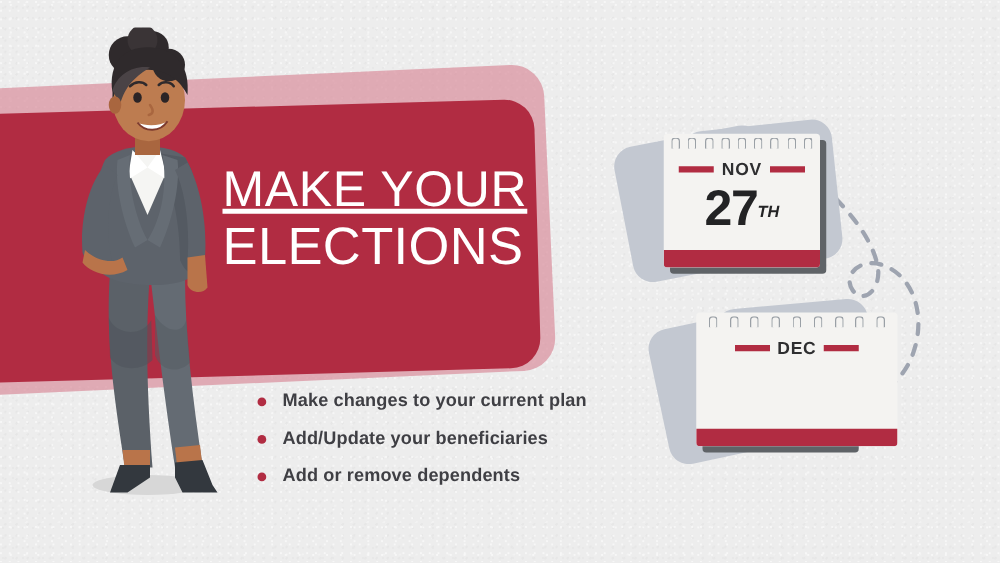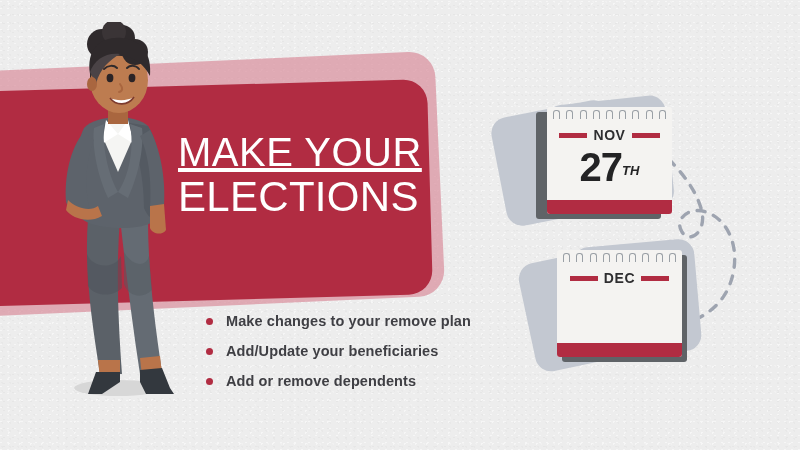--- a/index.html
+++ b/index.html
@@ -83,21 +83,21 @@
       <path d="M14 16 C 44 42, 66 66, 72 92 C 76 112, 60 124, 52 112
                C 44 100, 58 86, 76 92 C 100 100, 112 132, 100 164
                C 88 196, 52 210, 18 208" stroke="#9ea4b0" stroke-width="3.4" stroke-linecap="round" stroke-dasharray="8 9" fill="none"></path>
     </svg>
   </div>
 
   <div class="cal-group" style="left:498px;top:100px;width:175px;height:125px;">
     <div class="cal-backsq" style="left:0px;top:8px;width:120px;height:110px;transform:rotate(-11deg);"></div>
     <div class="cal-backsq" style="left:52px;top:0px;width:120px;height:112px;transform:rotate(-6deg);"></div>
     <div class="cal-shadow" style="left:38px;top:12px;width:125px;height:107px;"></div>
-    <div class="cal" style="left:33px;top:7px;width:125px;height:107px;margin-left:16px;">
+    <div class="cal" style="left:33px;top:7px;width:125px;height:107px;">
       <div class="rings">
         <span class="ring"></span>
         <span class="ring"></span>
         <span class="ring"></span>
         <span class="ring"></span>
         <span class="ring"></span>
         <span class="ring"></span>
         <span class="ring"></span>
         <span class="ring"></span>
         <span class="ring"></span>
@@ -111,21 +111,21 @@
         <span class="d-num">27</span><span class="d-sup">TH</span>
       </div>
       <div class="cal-footer" style="bottom:0;height:14px;"></div>
     </div>
   </div>
 
   <div class="cal-group" style="left:526px;top:243px;width:175px;height:125px;">
     <div class="cal-backsq" style="left:0px;top:10px;width:120px;height:110px;transform:rotate(-12deg);"></div>
     <div class="cal-backsq" style="left:50px;top:0px;width:122px;height:112px;transform:rotate(-5deg);"></div>
     <div class="cal-shadow" style="left:36px;top:12px;width:125px;height:107px;"></div>
-    <div class="cal" style="left:31px;top:7px;width:125px;height:107px;">
+    <div class="cal" style="left:31px;top:7px;width:125px;height:107px;padding-left:36px;">
       <div class="rings">
         <span class="ring"></span>
         <span class="ring"></span>
         <span class="ring"></span>
         <span class="ring"></span>
         <span class="ring"></span>
         <span class="ring"></span>
         <span class="ring"></span>
         <span class="ring"></span>
         <span class="ring"></span>
@@ -207,21 +207,21 @@
   </div>
 
   <div class="title-wrap">
     <div class="t-line1">MAKE YOUR</div>
     <div class="t-line2">ELECTIONS</div>
   </div>
 
   <div class="bullets">
     <div class="b-row">
       <span class="b-dot"></span>
-      <span class="b-txt">Make changes to your remove plan</span>
+      <span class="b-txt">Make changes to your current plan</span>
     </div>
     <div class="b-row">
       <span class="b-dot"></span>
       <span class="b-txt">Add/Update your beneficiaries</span>
     </div>
     <div class="b-row">
       <span class="b-dot"></span>
       <span class="b-txt">Add or remove dependents</span>
     </div>
   </div>

